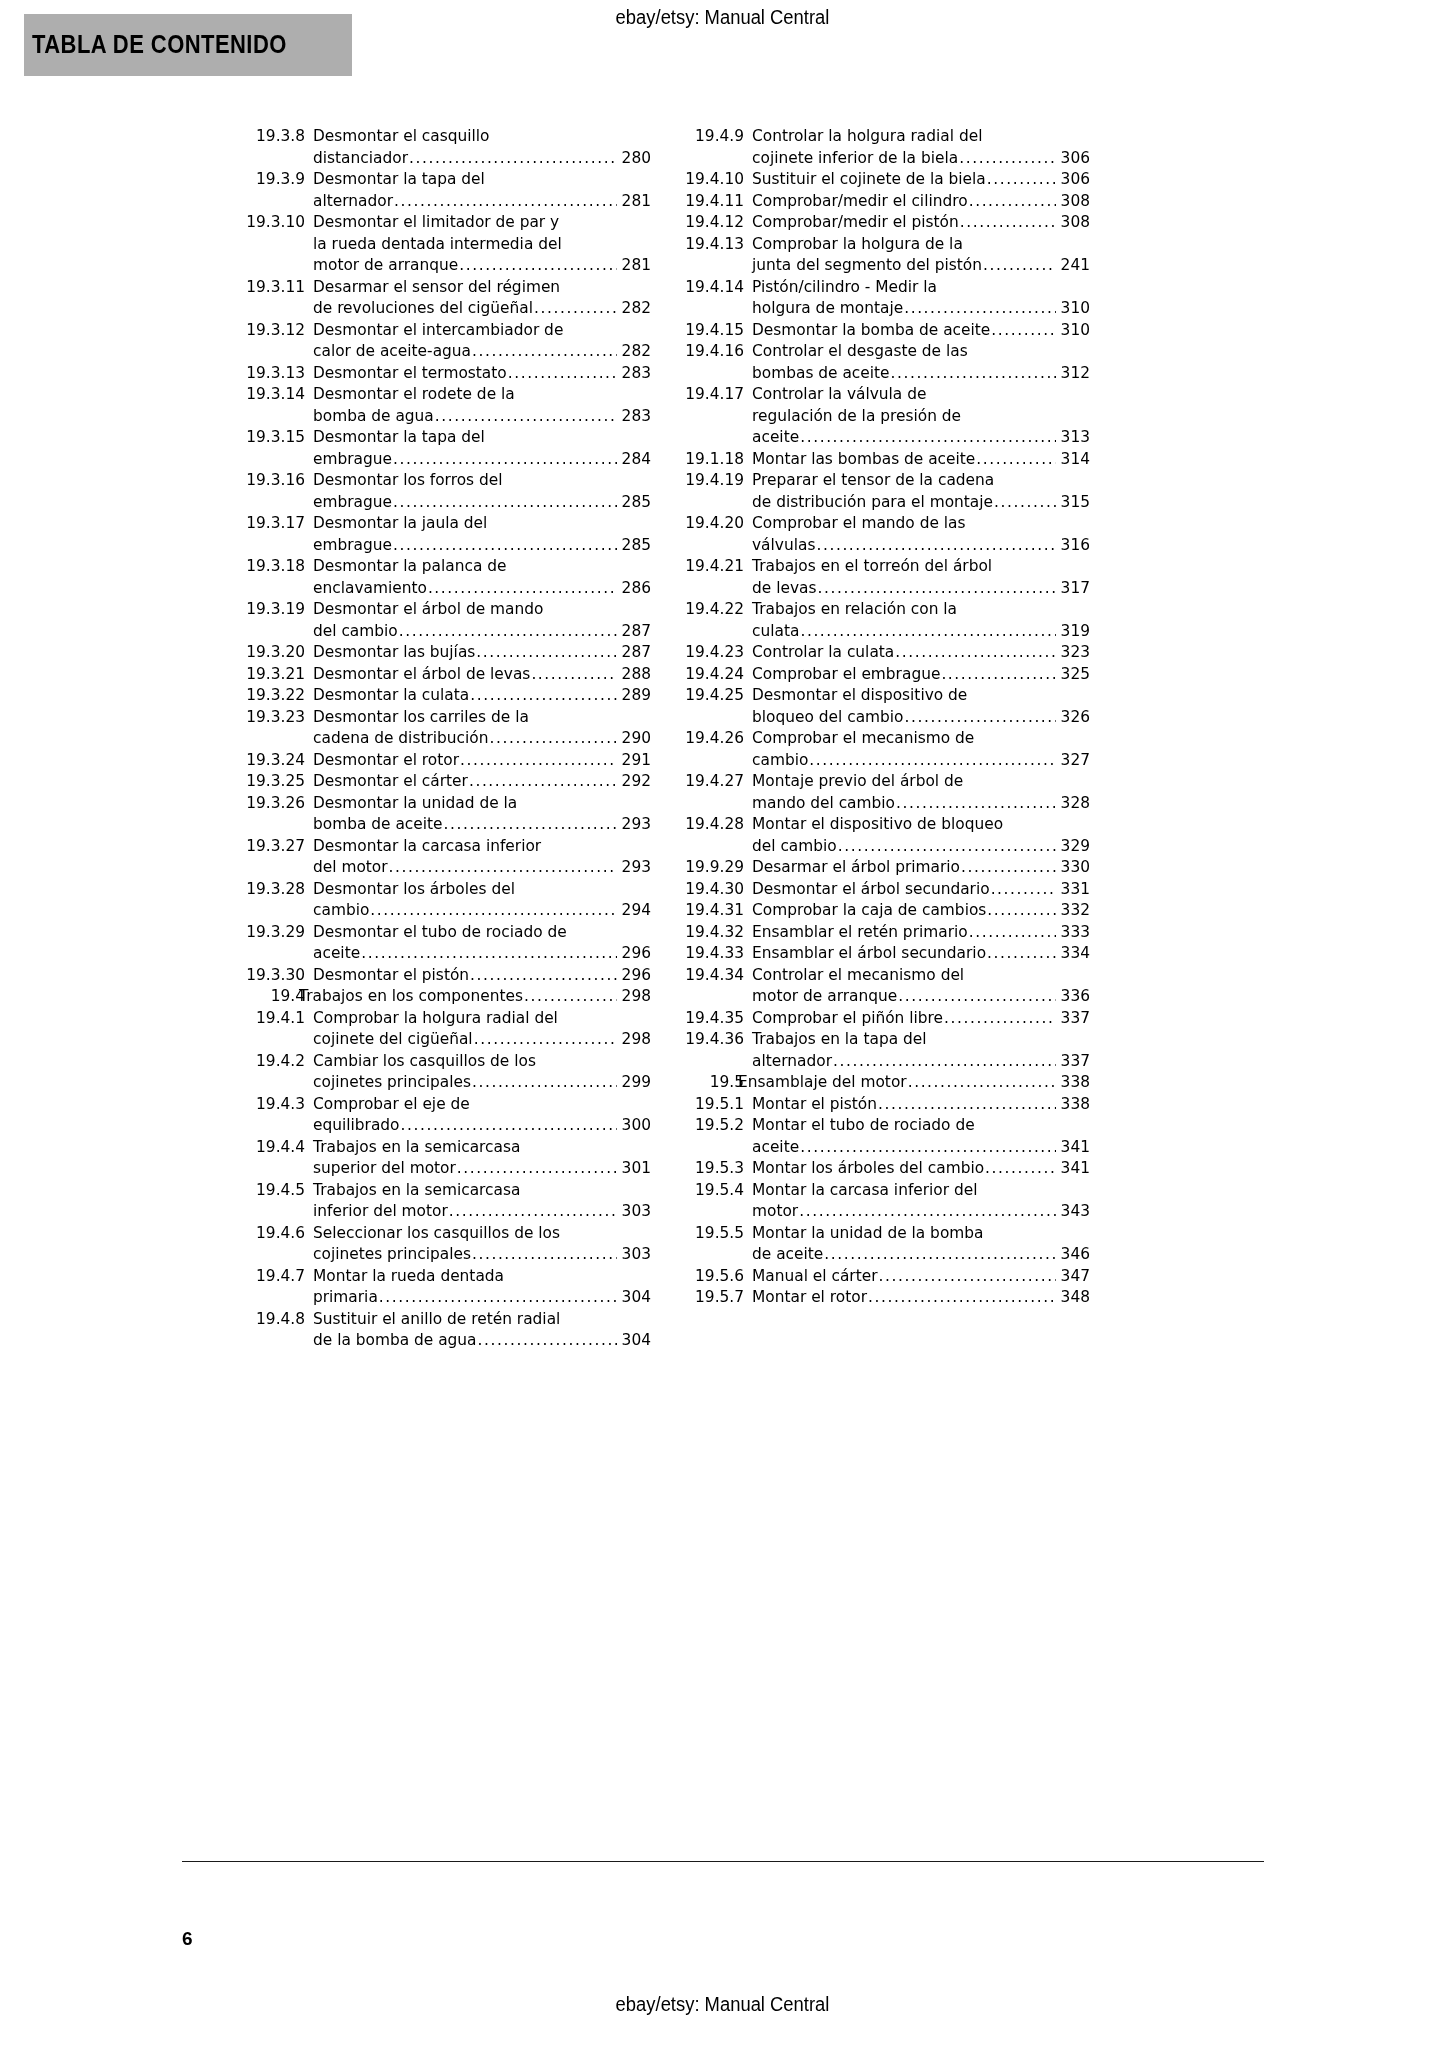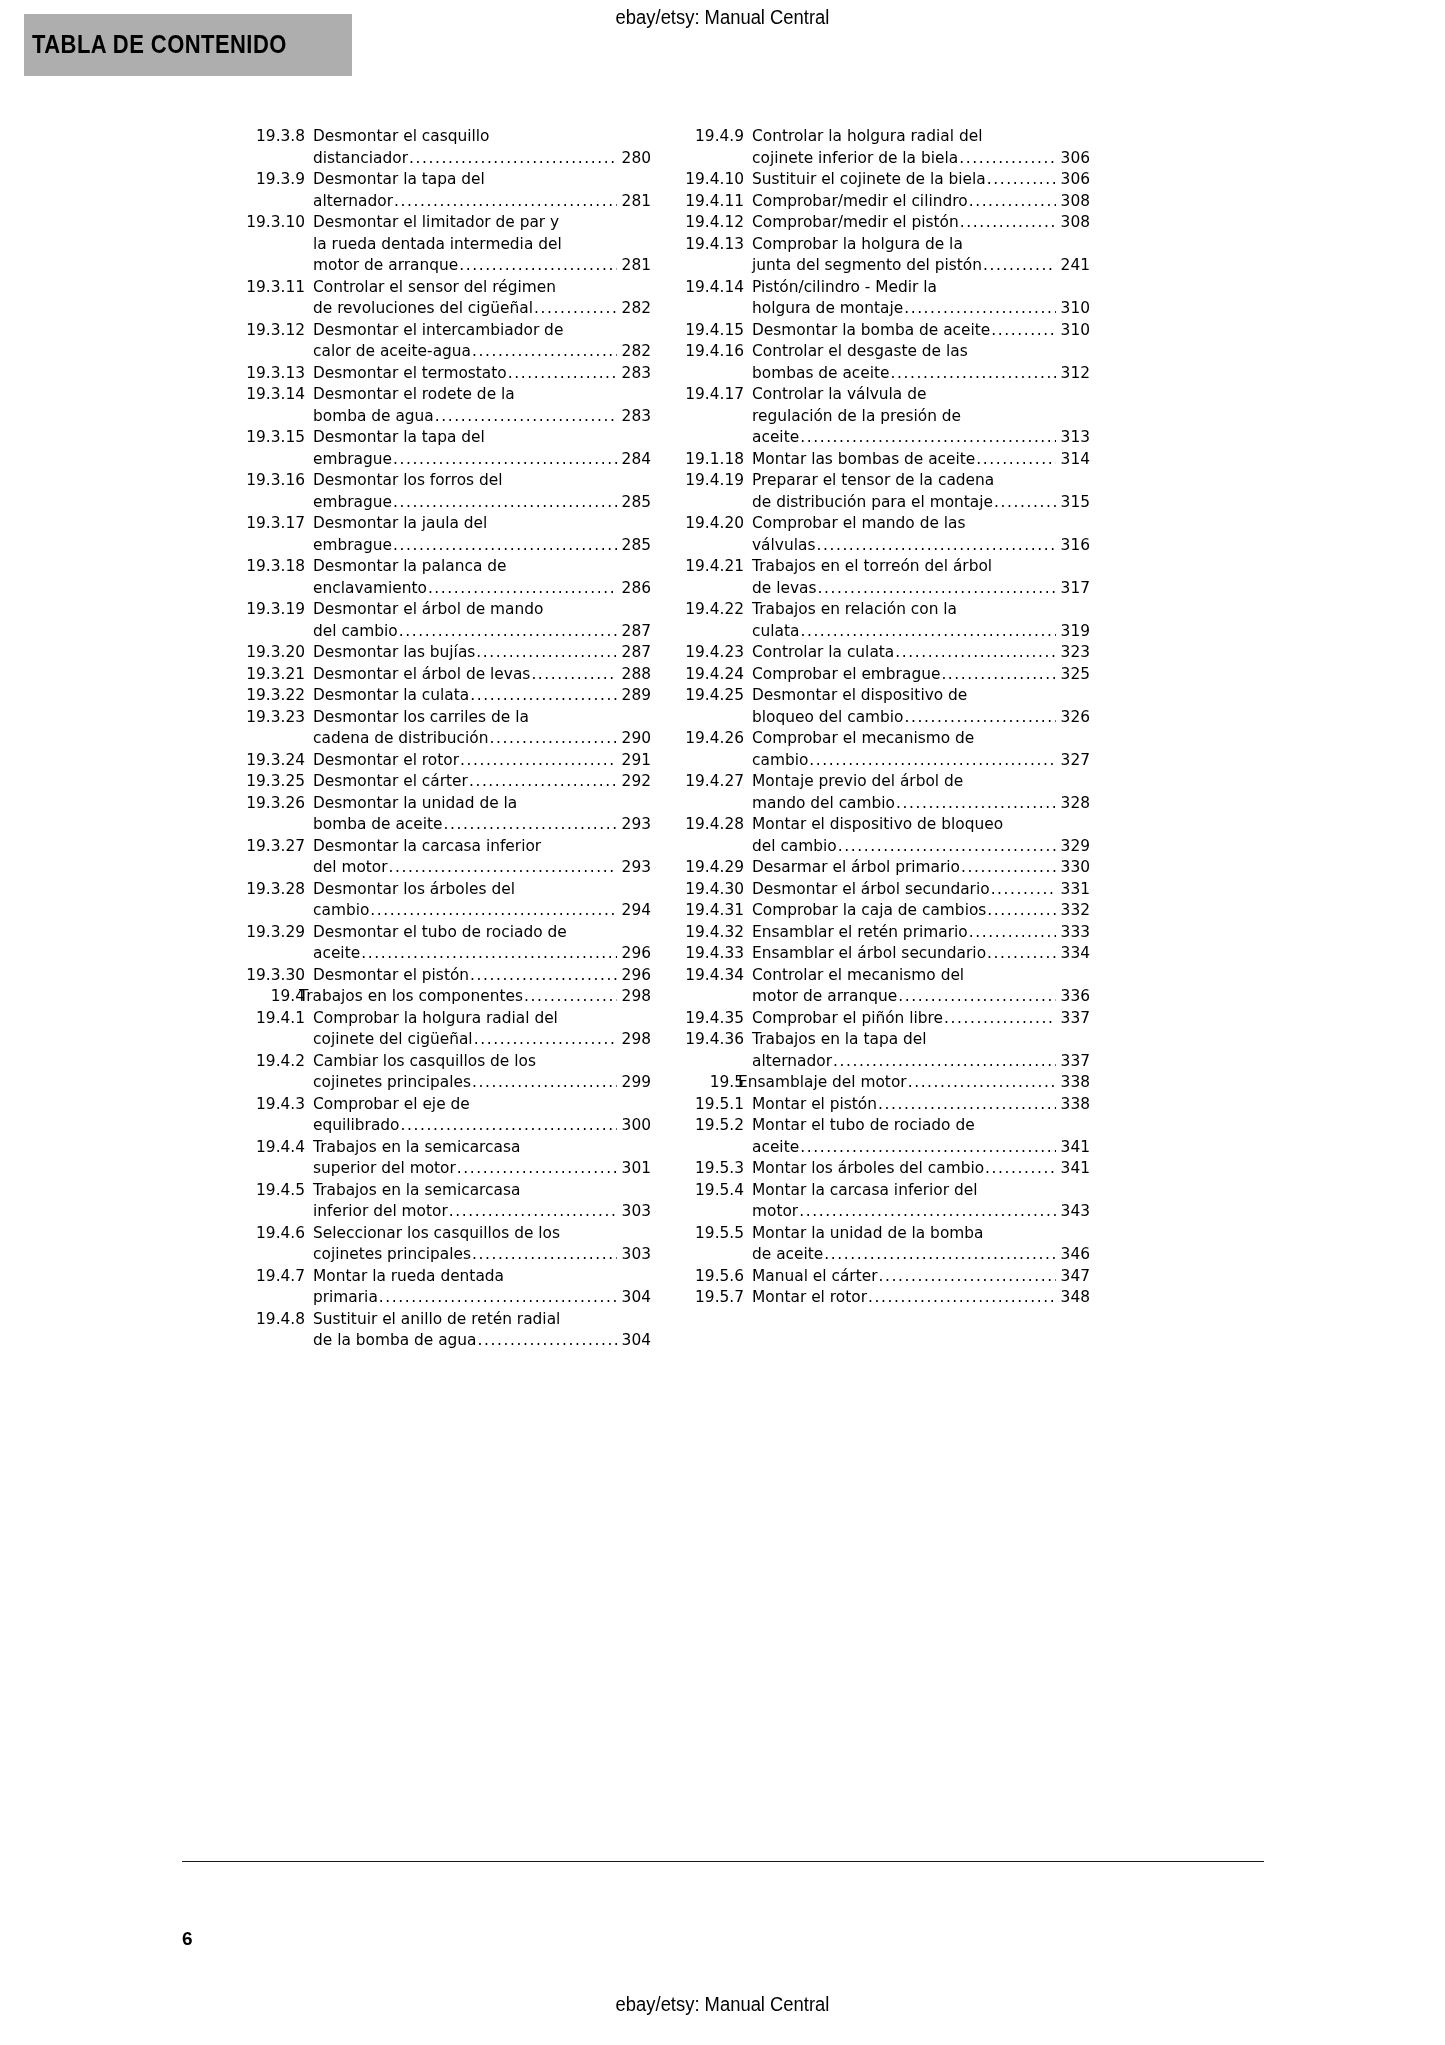--- a/index.html
+++ b/index.html
@@ -186,21 +186,21 @@
             <span class="txt">motor de arranque</span>
             <span class="lead">........................................................................................................................</span>
             <span class="pg">281</span>
           </div>
         </div>
       </div>
       <div class="entry">
         <div class="num">19.3.11</div>
         <div class="body-cell">
           <div class="line plain">
-            <span class="txt">Controlar el sensor del régimen</span>
+            <span class="txt">Desarmar el sensor del régimen</span>
           </div>
           <div class="line">
             <span class="txt">de revoluciones del cigüeñal</span>
             <span class="lead">........................................................................................................................</span>
             <span class="pg">282</span>
           </div>
         </div>
       </div>
       <div class="entry">
         <div class="num">19.3.12</div>
@@ -780,21 +780,21 @@
             <span class="txt">Montar el dispositivo de bloqueo</span>
           </div>
           <div class="line">
             <span class="txt">del cambio</span>
             <span class="lead">........................................................................................................................</span>
             <span class="pg">329</span>
           </div>
         </div>
       </div>
       <div class="entry">
-        <div class="num">19.4.29</div>
+        <div class="num">19.9.29</div>
         <div class="body-cell">
           <div class="line">
             <span class="txt">Desarmar el árbol primario</span>
             <span class="lead">........................................................................................................................</span>
             <span class="pg">330</span>
           </div>
         </div>
       </div>
       <div class="entry">
         <div class="num">19.4.30</div>

